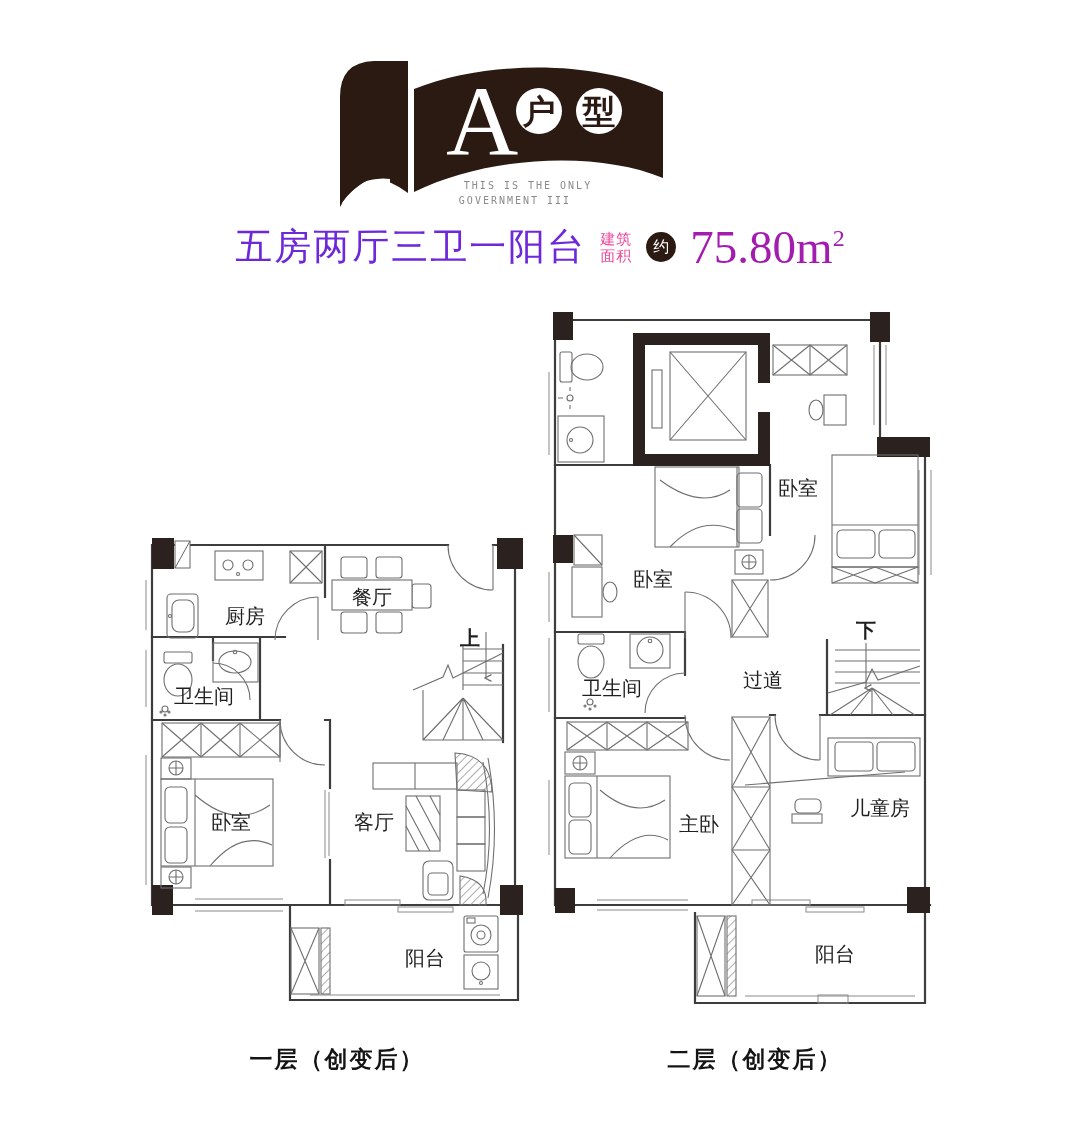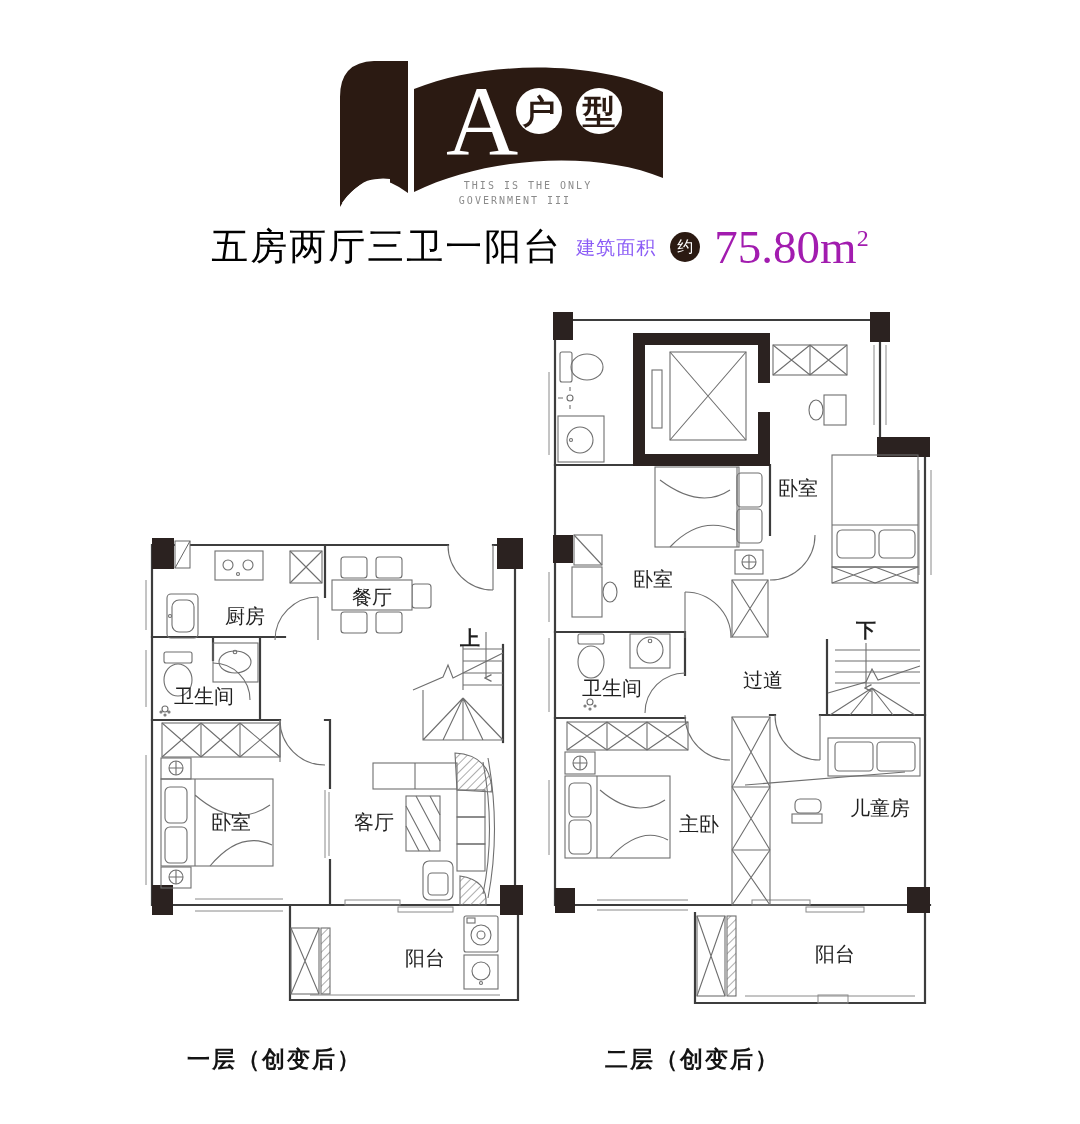--- a/index.html
+++ b/index.html
@@ -3,34 +3,34 @@
 <meta charset="utf-8">
 <style>
   html,body{margin:0;padding:0;background:#ffffff;}
   body{width:1080px;height:1124px;position:relative;overflow:hidden;
        font-family:"Liberation Sans", sans-serif;}
   .abs{position:absolute;}
   
   #logo{left:330px;top:55px;width:334px;height:162px;}
   #subtitle{left:0;top:220px;width:1080px;display:flex;justify-content:center;
             align-items:center;gap:14px;}
-  .sub-main{font-family:"Liberation Serif", serif;font-size:37px;color:#000000;
+  .sub-main{font-family:"Liberation Serif", serif;font-size:37px;color:#6d28d9;
             letter-spacing:2px;white-space:nowrap;}
-  .area-stack{display:flex;flex-direction:row;justify-content:center;
-              font-size:19px;line-height:17px;color:#8b5cf6;letter-spacing:1px;}
+  .area-stack{display:flex;flex-direction:column;justify-content:center;
+              font-size:15px;line-height:17px;color:#ec4899;letter-spacing:1px;}
   .approx-circle{width:30px;height:30px;border-radius:50%;display:flex;
                  align-items:center;justify-content:center;color:#fff;
                  font-size:16px;}
   .area-value{font-family:"Liberation Serif", serif;font-size:47px;color:#a21caf;
               white-space:nowrap;}
   .area-value sup{font-size:24px;}
   
   #plan1{left:140px;top:525px;width:395px;height:495px;}
   #plan2{left:545px;top:300px;width:395px;height:715px;}
-  .caption{width:300px;text-align:left;font-size:23px;font-weight:bold;
+  .caption{width:300px;text-align:center;font-size:23px;font-weight:bold;
            color:#141414;letter-spacing:2px;}
   #cap1{left:187px;top:1044px;}
   #cap2{left:605px;top:1044px;}
   
   .w{stroke:#3d3d3d;stroke-width:2.2;fill:none;stroke-linecap:square;}
   .t{stroke:#6f6f6f;stroke-width:1.1;fill:none;}
   .t2{stroke:#8a8a8a;stroke-width:1;fill:none;}
   .blk{fill:#2b2220;stroke:none;}
   .lbl{font-family:"Liberation Sans", sans-serif;font-size:20px;fill:#1f1f1f;}
   .lbl-s{font-family:"Liberation Sans", sans-serif;font-size:20px;fill:#1f1f1f;font-weight:bold;}

